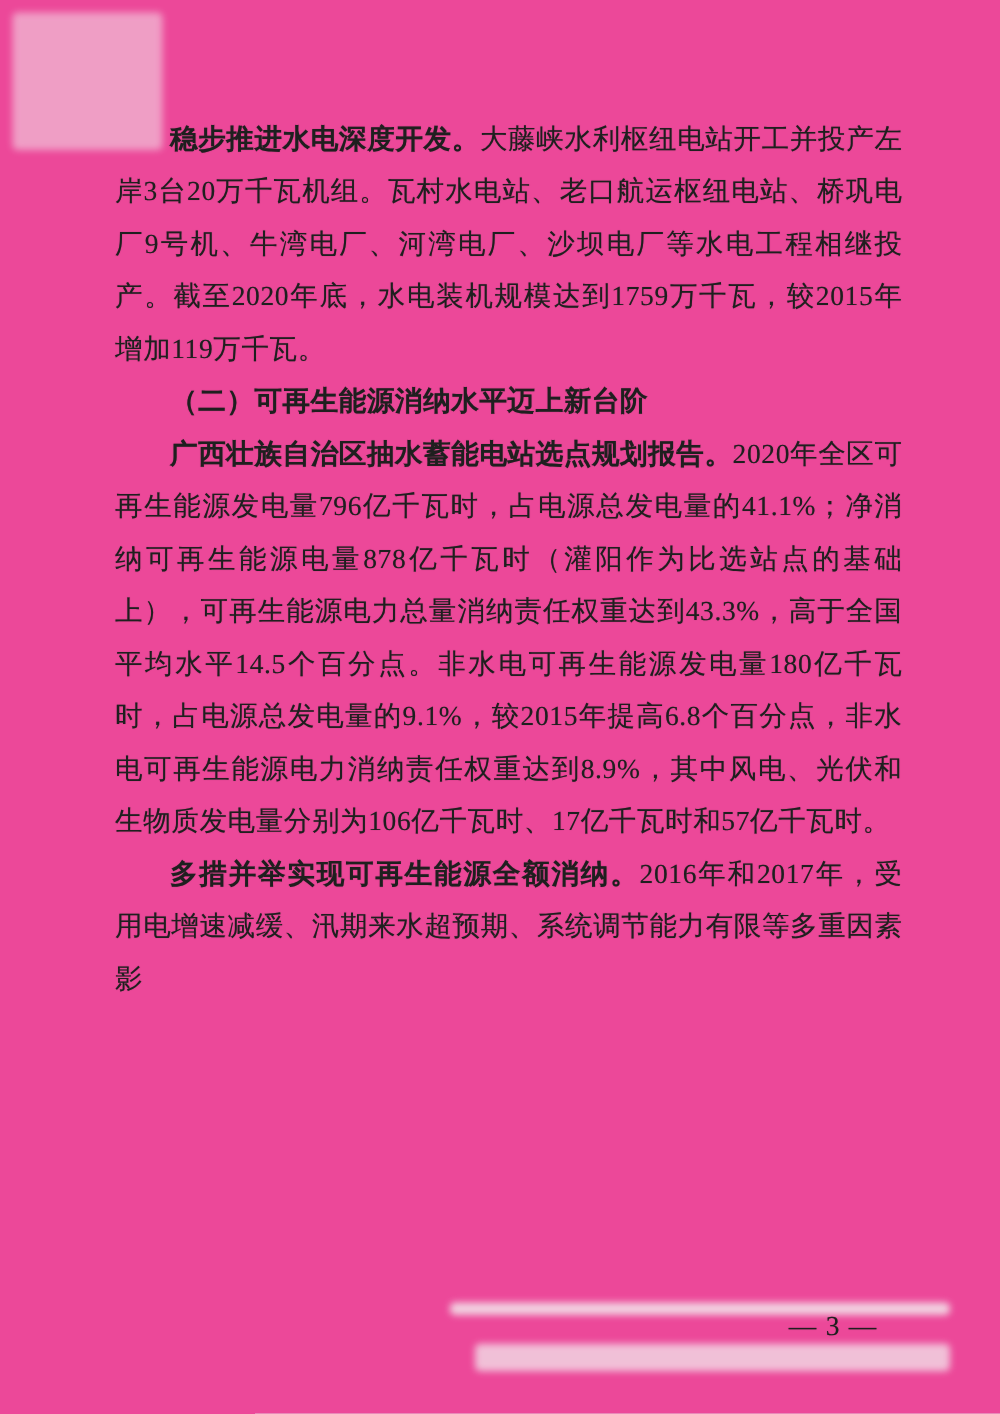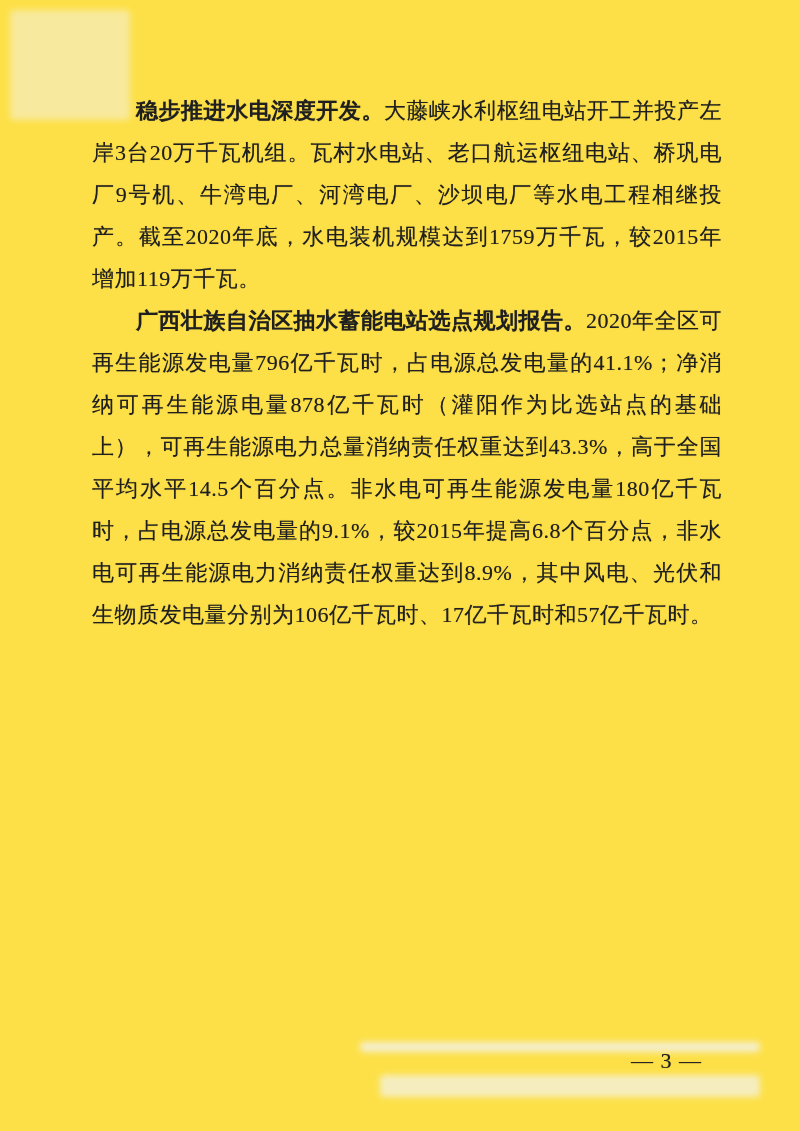--- a/index.html
+++ b/index.html
@@ -5,21 +5,21 @@
   html, body {
     margin: 0;
     padding: 0;
     background: #e9e9e9;
   }
   .page {
     position: relative;
     width: 800px;
     height: 1131px;
     margin: 0 auto;
-    background: #fde047;
+    background: #ec4899;
     overflow: hidden;
     font-family: "Liberation Serif", "DejaVu Serif", serif;
     color: #1f1f1f;
   }
   
   .artifact {
     position: absolute;
     background: #f3f3f2;
     filter: blur(3px);
     border-radius: 4px;
@@ -67,21 +67,23 @@
 
   <div class="artifact a3"></div>
   <div class="artifact a1"></div>
   <div class="artifact a2"></div>
 
   <div class="content">
 
     <p class="para"><span class="lead">稳步推进水电深度开发。</span><span>大藤峡水利枢纽电站开工并投产左岸3台20万千瓦机组。瓦村水电站、老口航运枢纽电站、桥巩电厂9号机、牛湾电厂、河湾电厂、沙坝电厂等水电工程相继投产。截至2020年底，水电装机规模达到1759万千瓦，较2015年增加119万千瓦。</span></p>
 
 
+    <p class="para heading"><span>（二）可再生能源消纳水平迈上新台阶</span></p>
 
     <p class="para"><span class="lead">广西壮族自治区抽水蓄能电站选点规划报告。</span><span>2020年全区可再生能源发电量796亿千瓦时，占电源总发电量的41.1%；净消纳可再生能源电量878亿千瓦时（灌阳作为比选站点的基础上），可再生能源电力总量消纳责任权重达到43.3%，高于全国平均水平14.5个百分点。非水电可再生能源发电量180亿千瓦时，占电源总发电量的9.1%，较2015年提高6.8个百分点，非水电可再生能源电力消纳责任权重达到8.9%，其中风电、光伏和生物质发电量分别为106亿千瓦时、17亿千瓦时和57亿千瓦时。</span></p>
 
+    <p class="para"><span class="lead">多措并举实现可再生能源全额消纳。</span><span>2016年和2017年，受用电增速减缓、汛期来水超预期、系统调节能力有限等多重因素影</span></p>
 
   </div>
 
   <div class="page-number">— 3 —</div>
 
 </div>
 
 </body></html>

